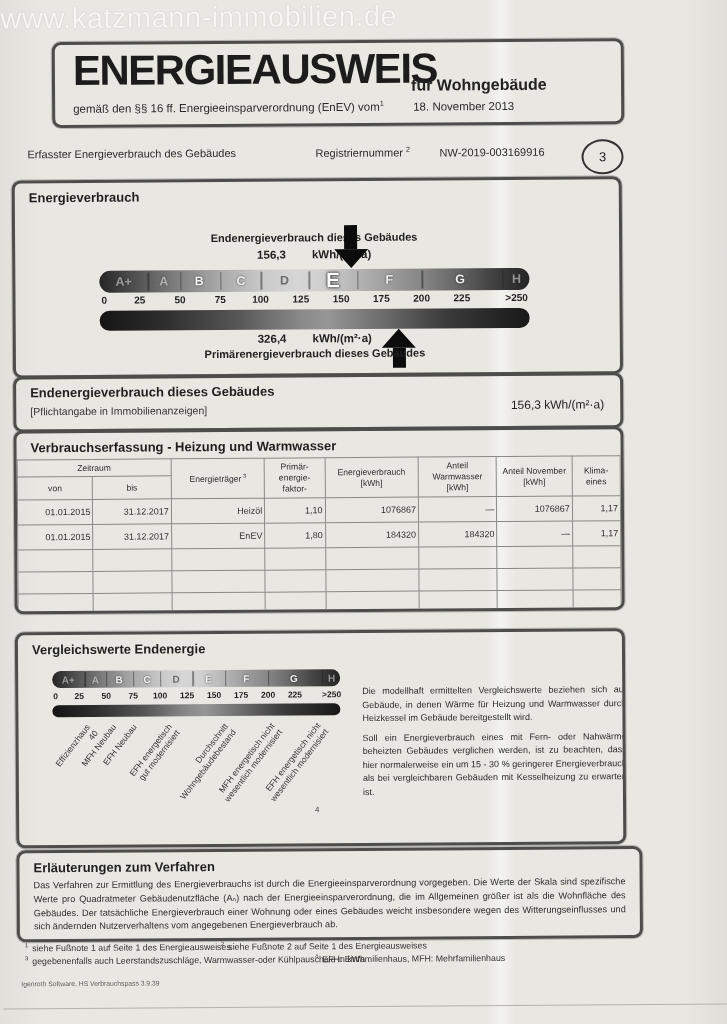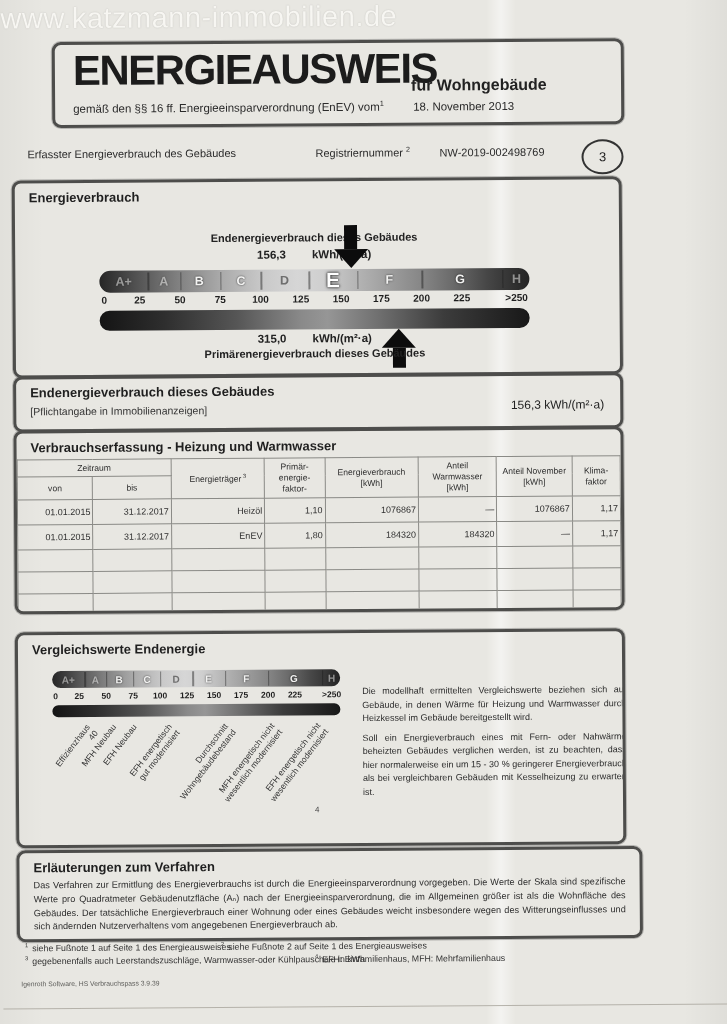--- a/index.html
+++ b/index.html
@@ -116,21 +116,21 @@
       <div class="law-line">
         <span>gemäß den §§ 16 ff. Energieeinsparverordnung (EnEV) vom</span><sup>1</sup>
         <span class="law-date">18. November 2013</span>
       </div>
     </div>
 
     <div class="meta-captured">Erfasster Energieverbrauch des Gebäudes</div>
     <div class="meta-reg-label">
       <span>Registriernummer</span>&nbsp;<sup>2</sup>
     </div>
-    <div class="meta-reg-value">NW-2019-002498769</div>
+    <div class="meta-reg-value">NW-2019-003169916</div>
     <div class="page-circle">
       <span>3</span>
     </div>
 
     <div class="box energy-box">
       <div class="box-heading">Energieverbrauch</div>
       <div class="scale-wrap">
         <div class="end-label">Endenergieverbrauch dieses Gebäudes</div>
         <div class="end-value">
           <span>156,3</span><span class="val-gap"></span><span>kWh/(m²·a)</span>
@@ -170,21 +170,21 @@
             <span class="scale-tick" style="left: 74.91%;">200</span>
             <span class="scale-tick" style="left: 84.27%;">225</span>
             <span class="scale-tick" style="left: 97%;">&gt;250</span>
           </div>
         <div class="bar-dark bar-primary"></div>
         <div class="arrow arrow-primary" style="left: 69.63%;">
           <div class="head-up"></div>
             <div class="shaft"></div>
         </div>
         <div class="primary-value">
-          <span>315,0</span><span class="val-gap"></span><span>kWh/(m²·a)</span>
+          <span>326,4</span><span class="val-gap"></span><span>kWh/(m²·a)</span>
         </div>
         <div class="primary-label">Primärenergieverbrauch dieses Gebäudes</div>
       </div>
     </div>
 
     <div class="box final-box">
       <div class="final-heading">Endenergieverbrauch dieses Gebäudes</div>
       <div class="final-sub">[Pflichtangabe in Immobilienanzeigen]</div>
       <div class="final-value">156,3 kWh/(m²·a)</div>
     </div>
@@ -210,21 +210,21 @@
 energie-
 faktor-</th>
               <th rowspan="2">Energieverbrauch
 [kWh]</th>
               <th rowspan="2">Anteil
 Warmwasser
 [kWh]</th>
               <th rowspan="2">Anteil November
 [kWh]</th>
               <th rowspan="2">Klima-
-faktor</th>
+eines</th>
             </tr>
             <tr>
               <th>von</th>
               <th>bis</th>
             </tr>
           </thead>
           <tbody>
             <tr>
               <td>01.01.2015</td>
               <td>31.12.2017</td>

